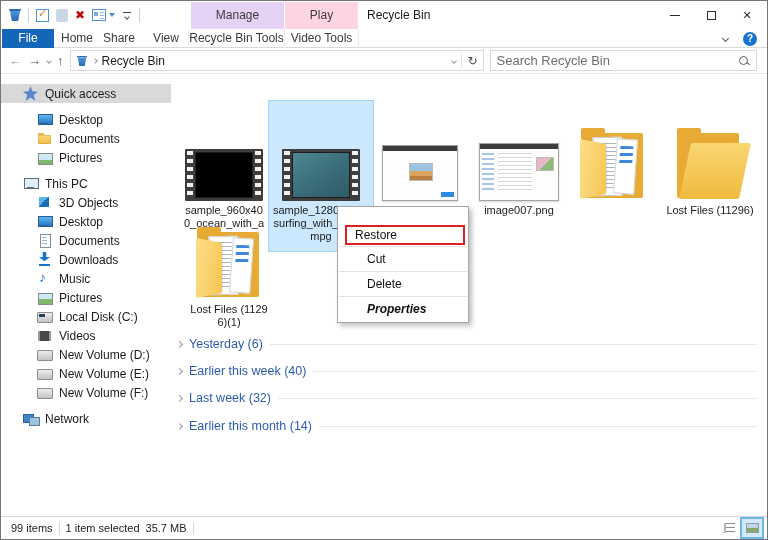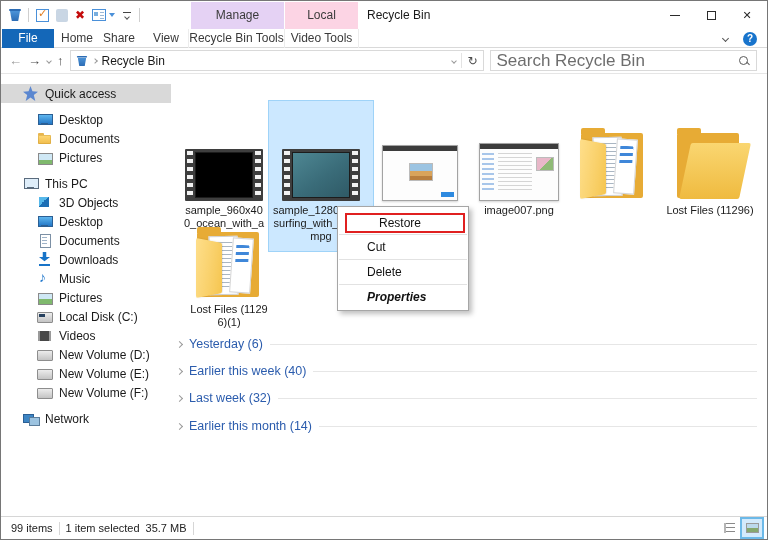--- a/index.html
+++ b/index.html
@@ -53,21 +53,21 @@
 
   
   .addr { height:26px; display:flex; align-items:center; padding:0 10px 0 8px; gap:6px; border-bottom:1px solid #e6e6e6; flex:none; }
   .navglyph { font-size:13px; color:#4a4a4a; line-height:1; }
   .navglyph.dim { color:#9a9a9a; }
   .crumbbox { width:414px; height:21px; border:1px solid #d9d9d9; display:flex; align-items:center; gap:5px; padding:0 5px; background:#fff; }
   .crumbbox .spacer { flex:1; }
   .crumb-sep { width:1px; height:15px; background:#e3e3e3; }
   .refresh { font-size:12px; color:#4a4a4a; }
   .searchbox { flex:1; height:21px; border:1px solid #d9d9d9; display:flex; align-items:center; padding:0 6px; background:#fff; }
-  .searchbox input { flex:1; border:none; outline:none; font-family:inherit; font-size:17px; color:#333; background:transparent; }
+  .searchbox input { flex:1; border:none; outline:none; font-family:inherit; font-size:13px; color:#333; background:transparent; }
   .searchbox input::placeholder { color:#6d6d6d; opacity:1; }
   .mag { position:relative; width:12px; height:12px; flex:none; }
   .mag::before { content:''; position:absolute; left:1px; top:1px; width:7px; height:7px; border:1.4px solid #5a5a5a; border-radius:50%; }
   .mag::after { content:''; position:absolute; left:8px; top:8px; width:4px; height:1.4px; background:#5a5a5a; transform:rotate(45deg); }
 
   
   .main { flex:1; display:flex; overflow:hidden; }
   .sidebar { width:170px; flex:none; padding-top:10px; overflow:hidden; }
   .srow { display:flex; align-items:center; height:19px; cursor:default; }
   .srow.lvl1 { padding-left:22px; }
@@ -132,21 +132,21 @@
   .fold .p2::before { content:''; position:absolute; left:3px; right:3px; top:6px; height:18px; background:repeating-linear-gradient(to bottom,#3f87d9 0 3px,transparent 3px 7px); }
   .fold .ffront { position:absolute; left:2px; bottom:2px; width:34px; height:60px; background:linear-gradient(100deg,#fede8a,#f5c54f); border-radius:2px; transform:perspective(70px) rotateY(24deg); transform-origin:left center; box-shadow:1px 0 2px rgba(0,0,0,.15); }
   .fopen { position:relative; width:74px; height:76px; }
   .fopen .fback { position:absolute; left:4px; right:8px; top:8px; bottom:3px; background:#e7ab35; border-radius:2px; }
   .fopen .fback::before { content:''; position:absolute; top:-5px; left:0; width:24px; height:6px; background:#e7ab35; border-radius:2px 2px 0 0; }
   .fopen .ffrontp { position:absolute; left:12px; right:2px; bottom:2px; height:56px; background:linear-gradient(#fad671,#efba3f); transform:skewX(-12deg); border-radius:2px; }
 
   .cmenu { position:absolute; left:166px; top:132px; width:132px; background:#fff; border:1px solid #a6a6a6; box-shadow:3px 3px 5px rgba(0,0,0,.25); padding:2px 0; z-index:5; }
   .mi { height:22px; line-height:22px; padding-left:29px; font-size:12px; color:#111; }
   .mi.bold { font-weight:bold;font-style:italic; }
-  .mi.red { border:2px solid #e02020; margin:4px 3px 0 7px; padding-left:32px; height:20px; line-height:16px; }
+  .mi.red { border:2px solid #e02020; margin:16px 3px 0 7px; padding-left:8px; height:20px; line-height:16px; }
   .msep { height:1px; background:#e2e2e2; margin:1px 1px; }
 
   
   .status { height:23px; border-top:1px solid #d6d6d6; display:flex; align-items:center; font-size:11px; color:#222; padding-left:10px; gap:6px; position:relative; flex:none; }
   .vsep { width:1px; height:13px; background:#d6d6d6; }
   .views { position:absolute; right:5px; top:2px; display:flex; gap:3px; align-items:center; }
   .vbtn { width:20px; height:18px; display:flex; align-items:center; justify-content:center; }
   .vbtn.active { background:#d3eafc; outline:2px solid #6cb9e8; }
   .ic-details { width:11px; height:10px; background:repeating-linear-gradient(to bottom,#8a8a8a 0 1px,transparent 1px 4px); box-shadow:inset 2px 0 0 #b5b5b5; }
   .ic-thumb { width:13px; height:10px; border:1px solid #9a9a9a; background:linear-gradient(180deg,#bcd9ec 0 50%,#86a86e 50%); }
@@ -165,21 +165,21 @@
       <span class="qdel"></span>
       <span class="qprops"></span>
       <span class="tri-down"></span>
       <span class="qcustom">
           <span class="bar"></span>
           <span class="chev down sm"></span>
         </span>
       <span class="qsep"></span>
     </div>
     <div class="ctx-head manage">Manage</div>
-    <div class="ctx-head play">Local</div>
+    <div class="ctx-head play">Play</div>
     <div class="win-title">Recycle Bin</div>
     <div class="wincontrols">
       <div class="wbtn">
           <span class="minbar"></span>
         </div>
       <div class="wbtn">
           <span class="maxbox"></span>
         </div>
       <div class="wbtn close"></div>
     </div>

